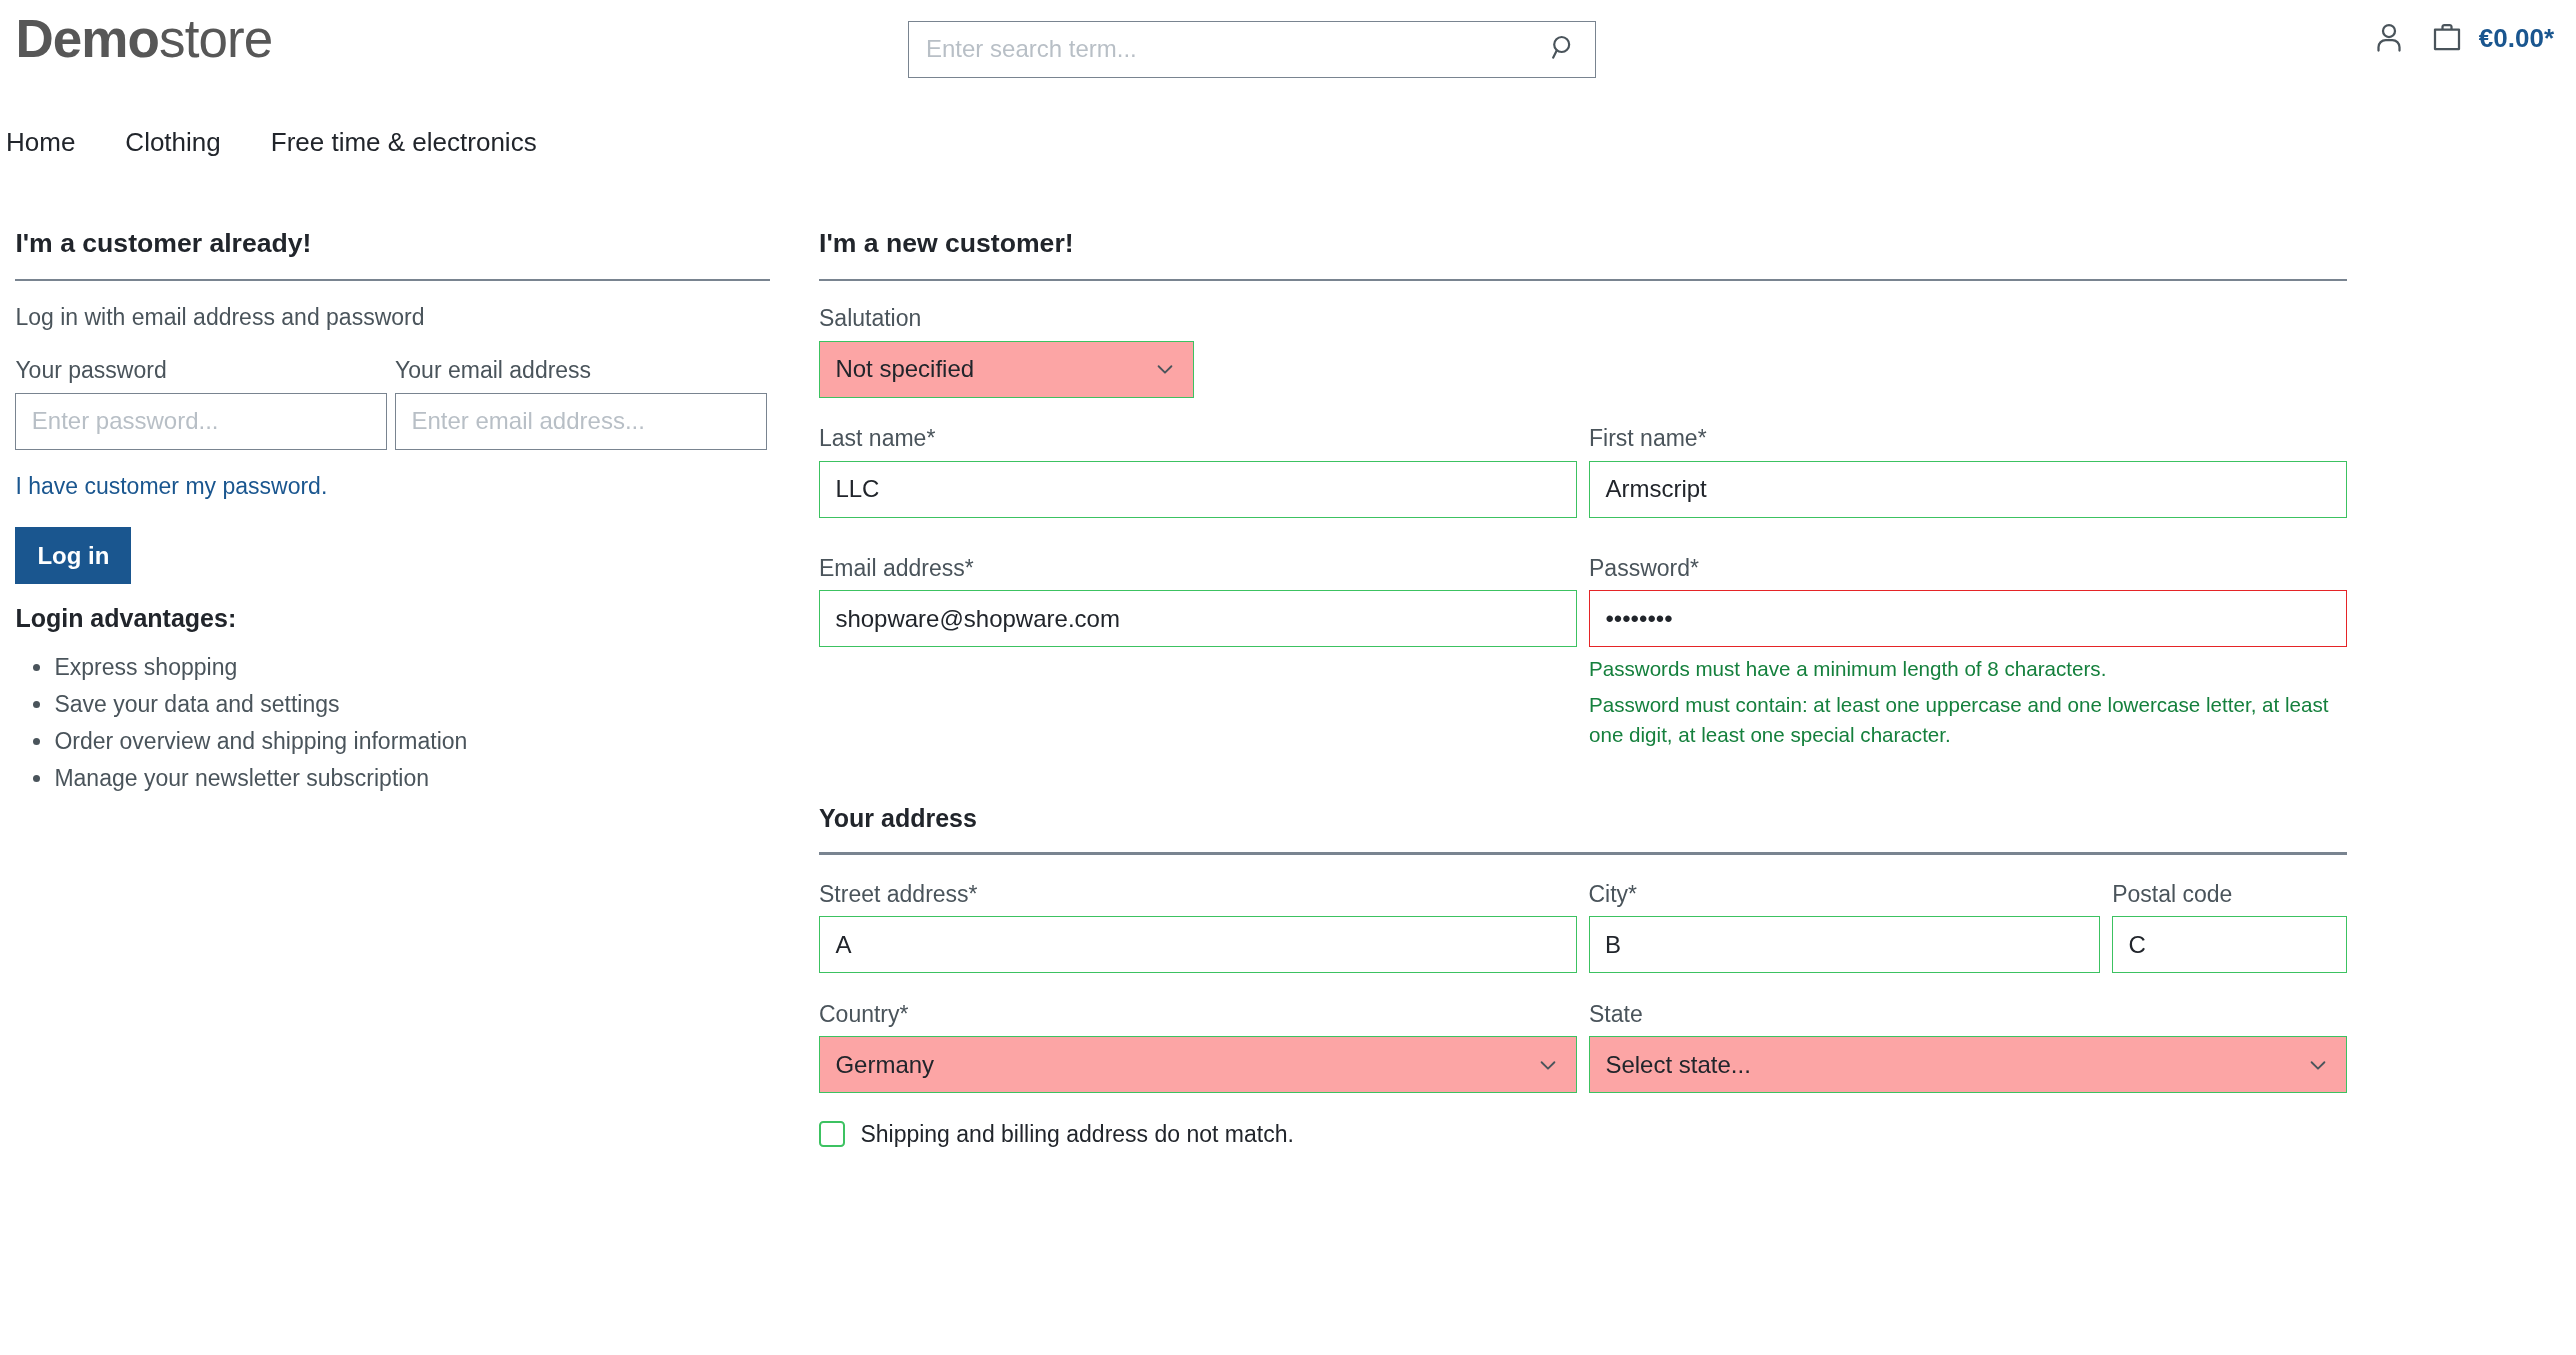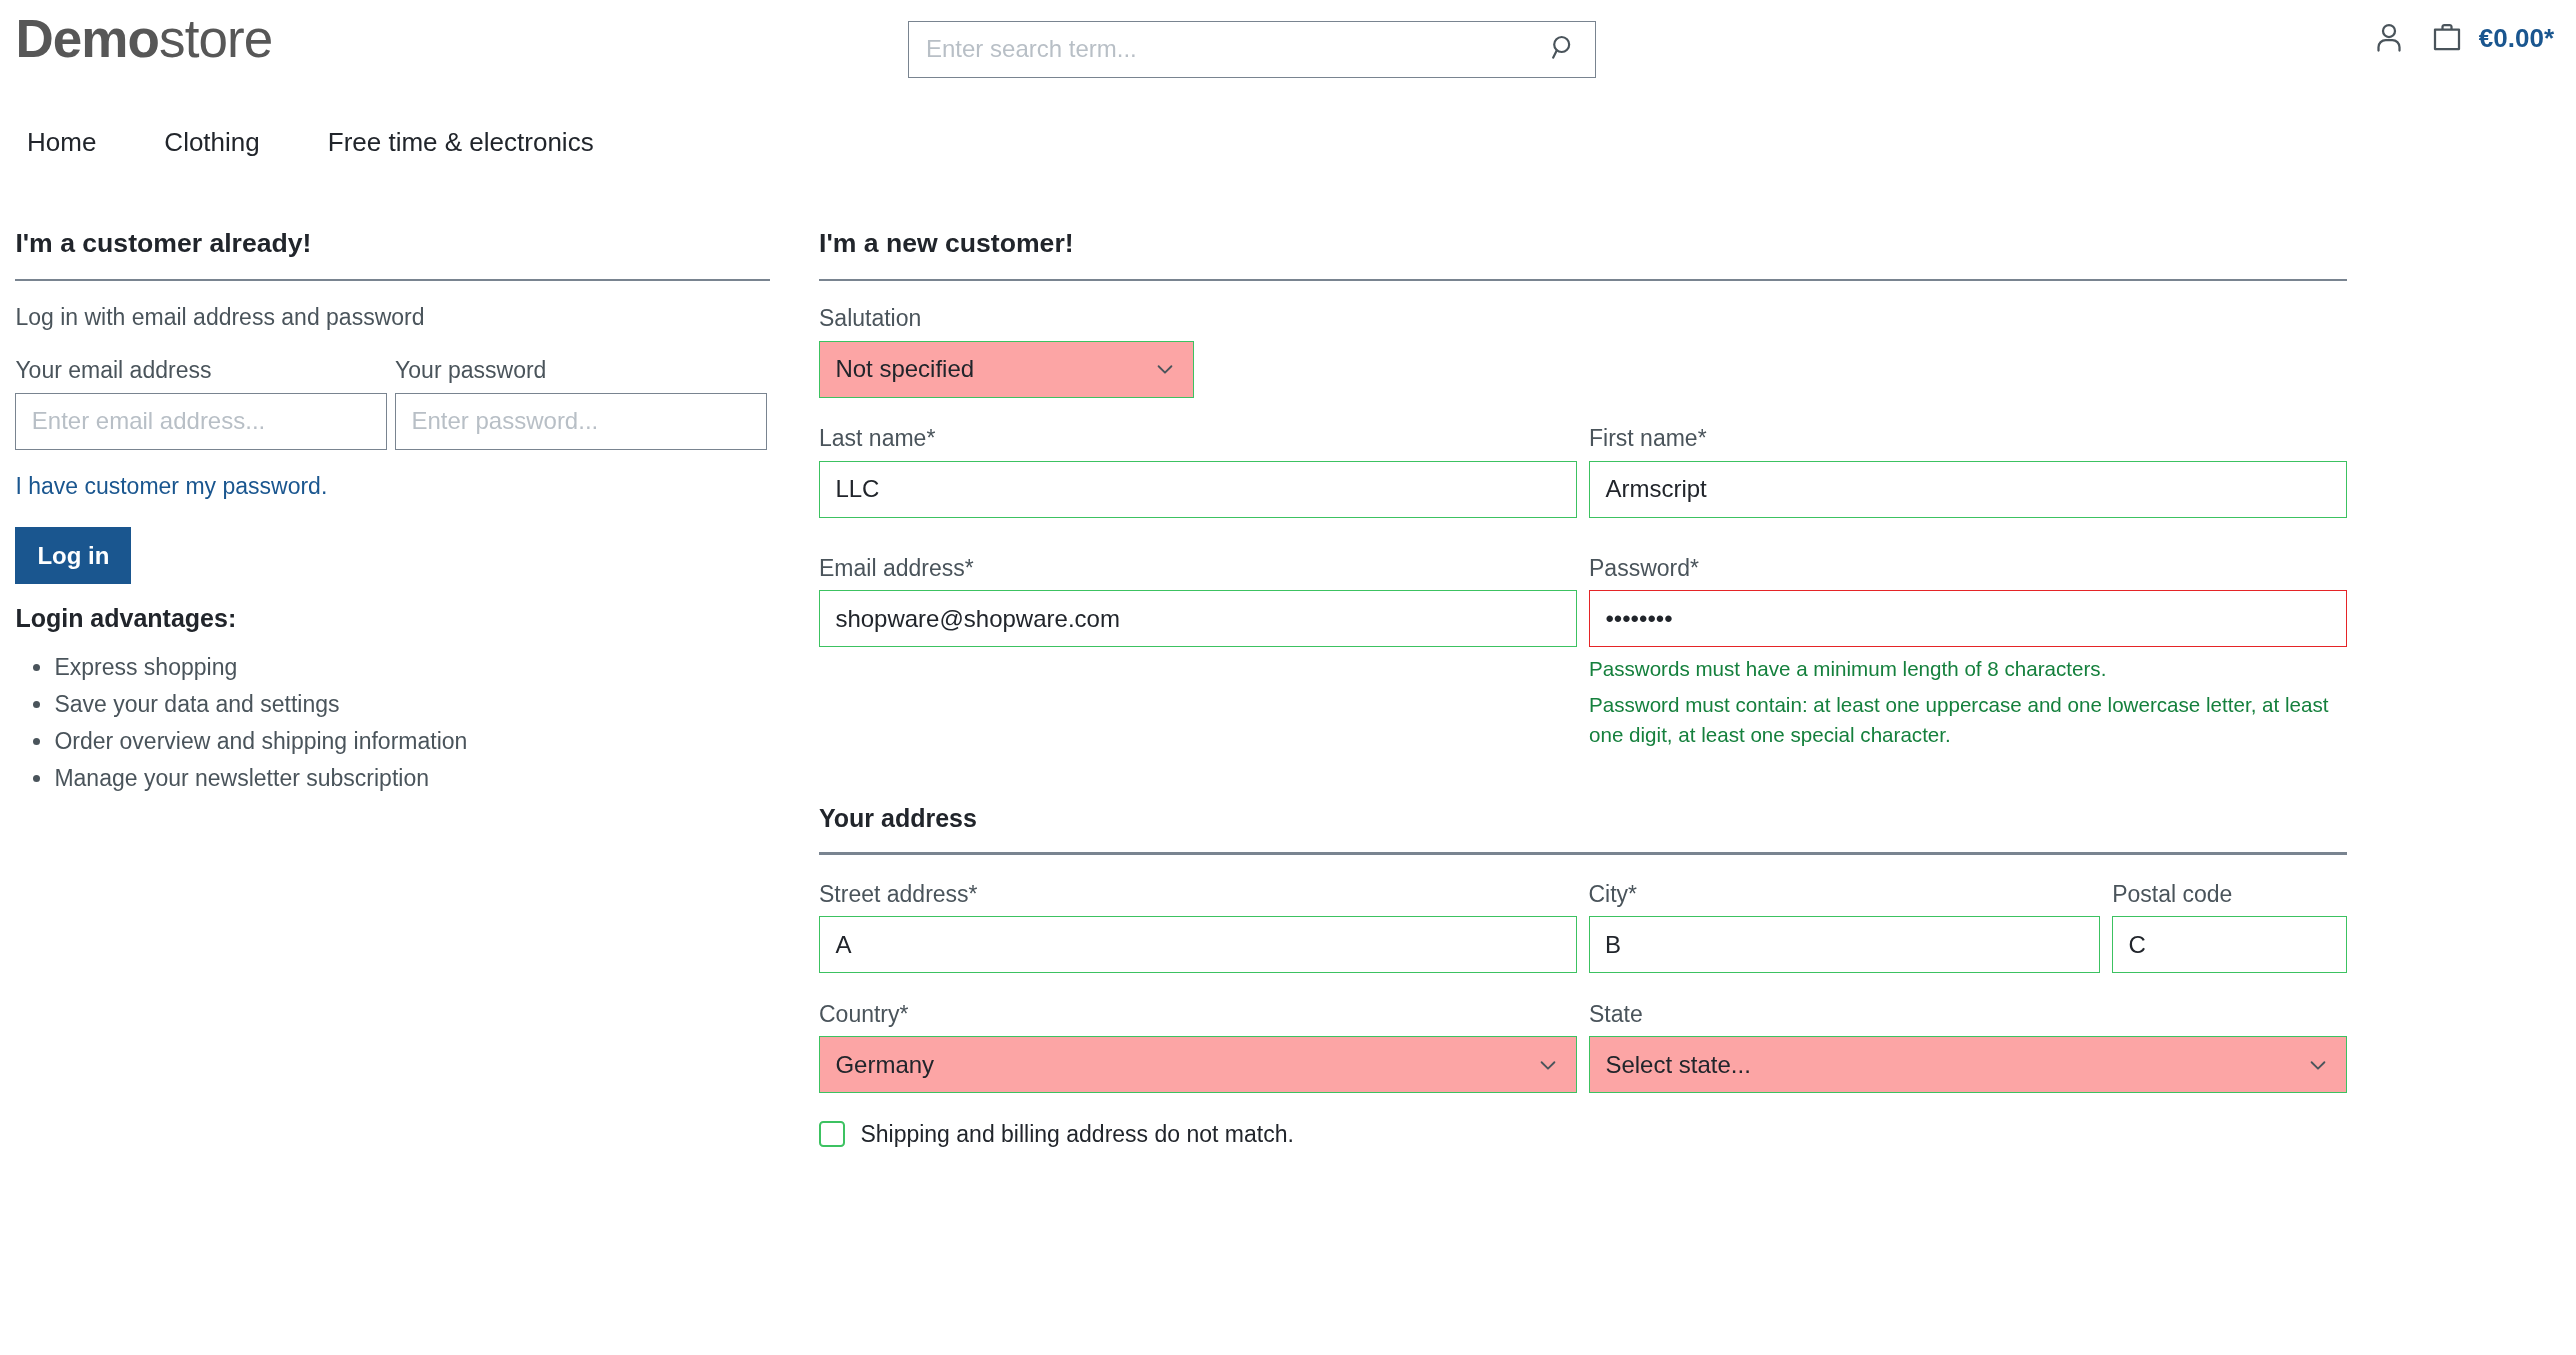--- a/index.html
+++ b/index.html
@@ -96,24 +96,24 @@
   .cart-amount {
     font-size: 26px;
     font-weight: bold;
     color: #1a568f;
     white-space: nowrap;
   }
 
   
   .nav {
     position: absolute;
-    left: 27px;
+    left: 6px;
     top: 127px;
     display: flex;
-    gap: 68px;
+    gap: 50px;
   }
   .nav-item {
     font-size: 26px;
     color: #21252b;
     cursor: pointer;
     white-space: nowrap;
   }
 
   .col-left {
     position: absolute;
@@ -348,26 +348,26 @@
 
 <div class="col-left">
 
   <h2 class="section-title">I'm a customer already!</h2>
   <div class="divider"></div>
 
   <div class="subtitle">Log in with email address and password</div>
 
   <div class="login-row">
     <div class="fld">
+      <label class="field-label">Your password</label>
+      <input class="txt" type="password" placeholder="Enter password..." style="">
+    </div>
+    <div class="fld">
       <label class="field-label">Your email address</label>
       <input class="txt" type="email" placeholder="Enter email address..." style="">
-    </div>
-    <div class="fld">
-      <label class="field-label">Your password</label>
-      <input class="txt" type="password" placeholder="Enter password..." style="">
     </div>
   </div>
 
   <a class="forgot">I have customer my password.</a>
 
   <div>
     <button class="btn-login">Log in</button>
   </div>
 
   <div class="adv-title">Login advantages:</div>

